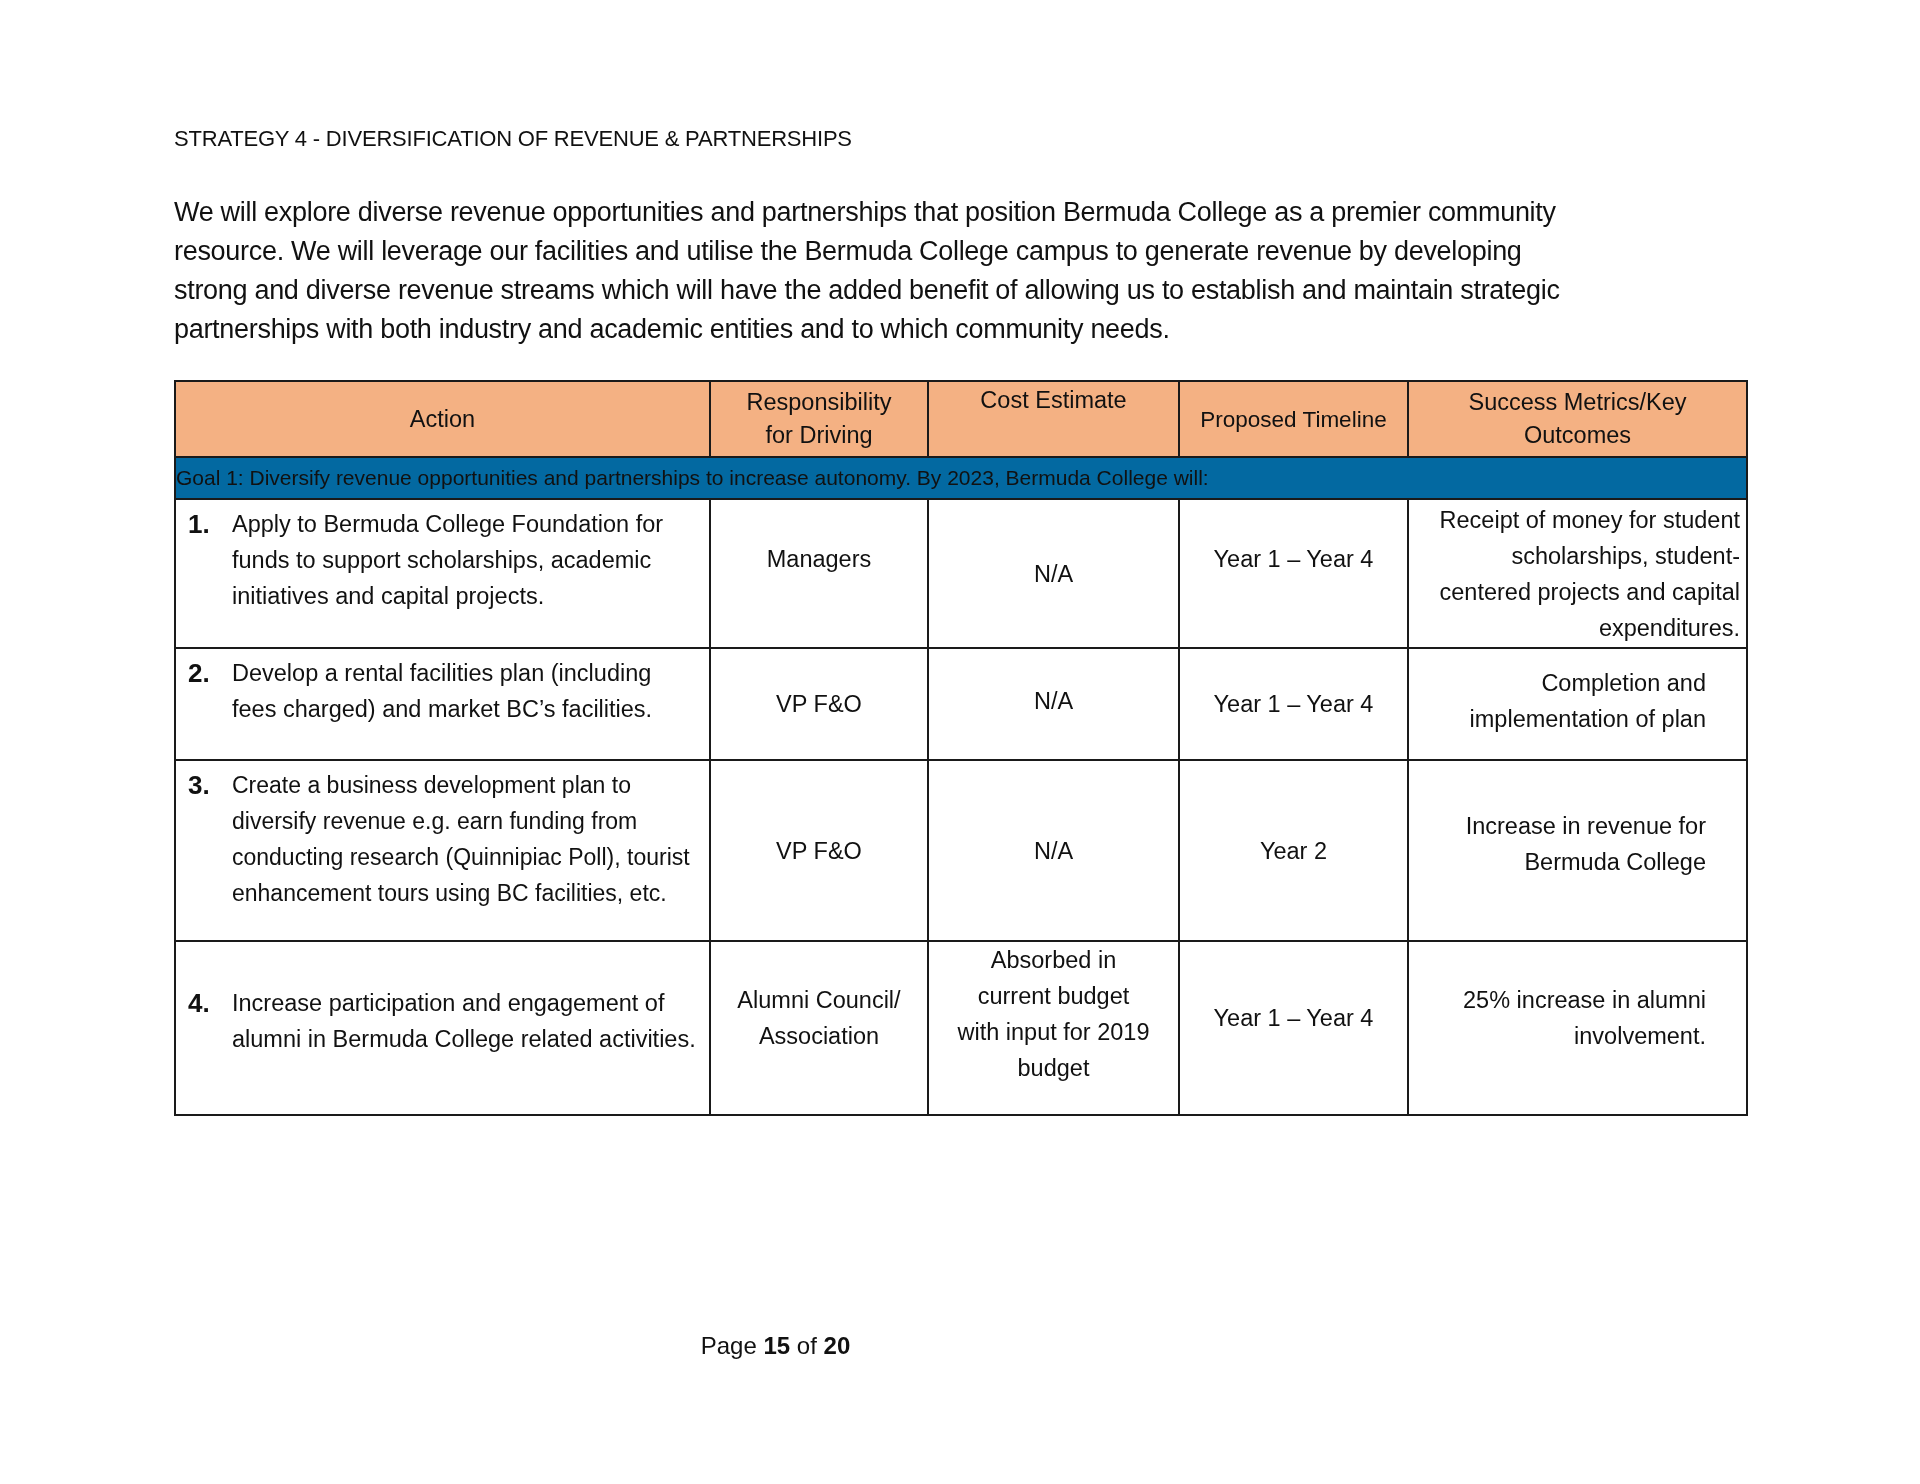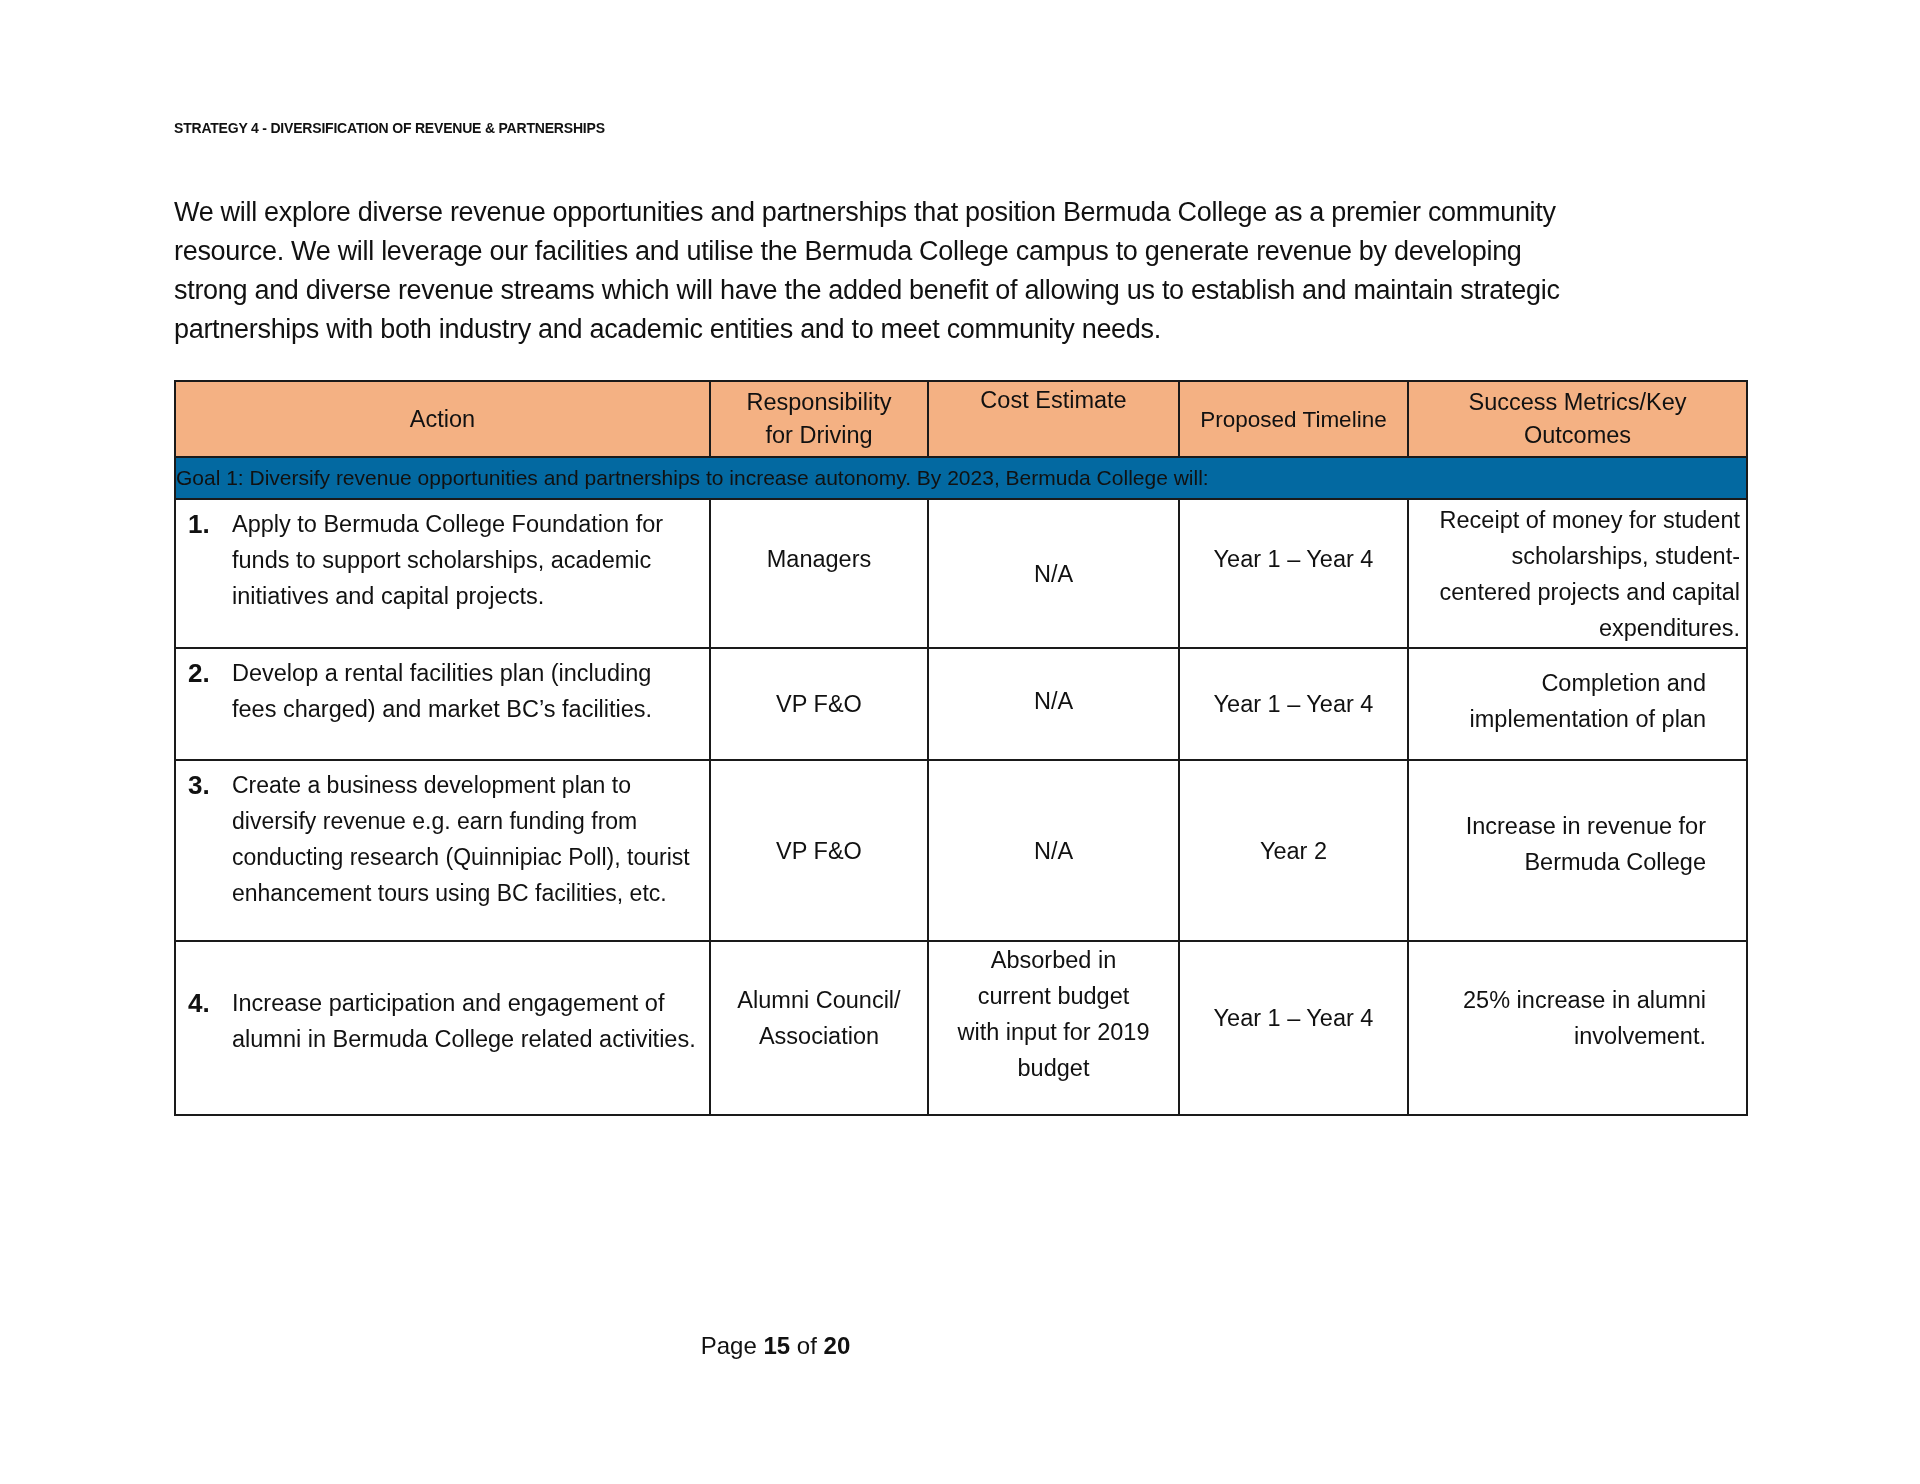--- a/index.html
+++ b/index.html
@@ -1,18 +1,18 @@
 <!DOCTYPE html>
 <html><head>
 <meta charset="utf-8">
 <style>
   html, body { margin: 0; padding: 0; background: #ffffff; }
   body { width: 1920px; height: 1484px; position: relative; overflow: hidden;
          font-family: "Liberation Sans", "DejaVu Sans", sans-serif; color: #111; }
-  .heading { position: absolute; left: 174px; top: 120px; font-size: 14px; font-weight: bold;
+  .heading { position: absolute; left: 174px; top: 126px; font-size: 22px; font-weight: normal;
              letter-spacing: -0.2px; }
   .intro { position: absolute; left: 174px; top: 193px; width: 1580px; font-size: 27px;
            line-height: 39px; letter-spacing: -0.3px; }
   .intro span { display: block; white-space: nowrap; }
   table.plan { position: absolute; left: 174px; top: 380px; width: 1572px; border-collapse: collapse;
                table-layout: fixed; font-size: 23.5px; }
   table.plan td, table.plan th { border: 2px solid #1a1a1a; padding: 0; vertical-align: middle; }
   table.plan th { background: #F4B183; font-weight: normal; text-align: center; line-height: 33px; }
   .hdr-row { height: 76px; }
   .goal-row td { background: #0369a1; height: 40px; padding-left: 12px; font-size: 21px; white-space: nowrap; }
@@ -28,21 +28,21 @@
 </style>
 </head>
 <body>
 
 <div class="heading">STRATEGY 4 - DIVERSIFICATION OF REVENUE &amp; PARTNERSHIPS</div>
 
 <div class="intro">
   <span>We will explore diverse revenue opportunities and partnerships that position Bermuda College as a premier community</span>
   <span>resource.  We will leverage our facilities and utilise the Bermuda College campus to generate revenue by developing</span>
   <span>strong and diverse revenue streams which will have the added benefit of allowing us to establish and maintain strategic</span>
-  <span>partnerships with both industry and academic entities and to meet community needs.</span>
+  <span>partnerships with both industry and academic entities and to which community needs.</span>
 </div>
 
 <table class="plan">
   <colgroup>
     <col style="width:535px">
     <col style="width:218px">
     <col style="width:251px">
     <col style="width:229px">
     <col style="width:339px">
   </colgroup>

